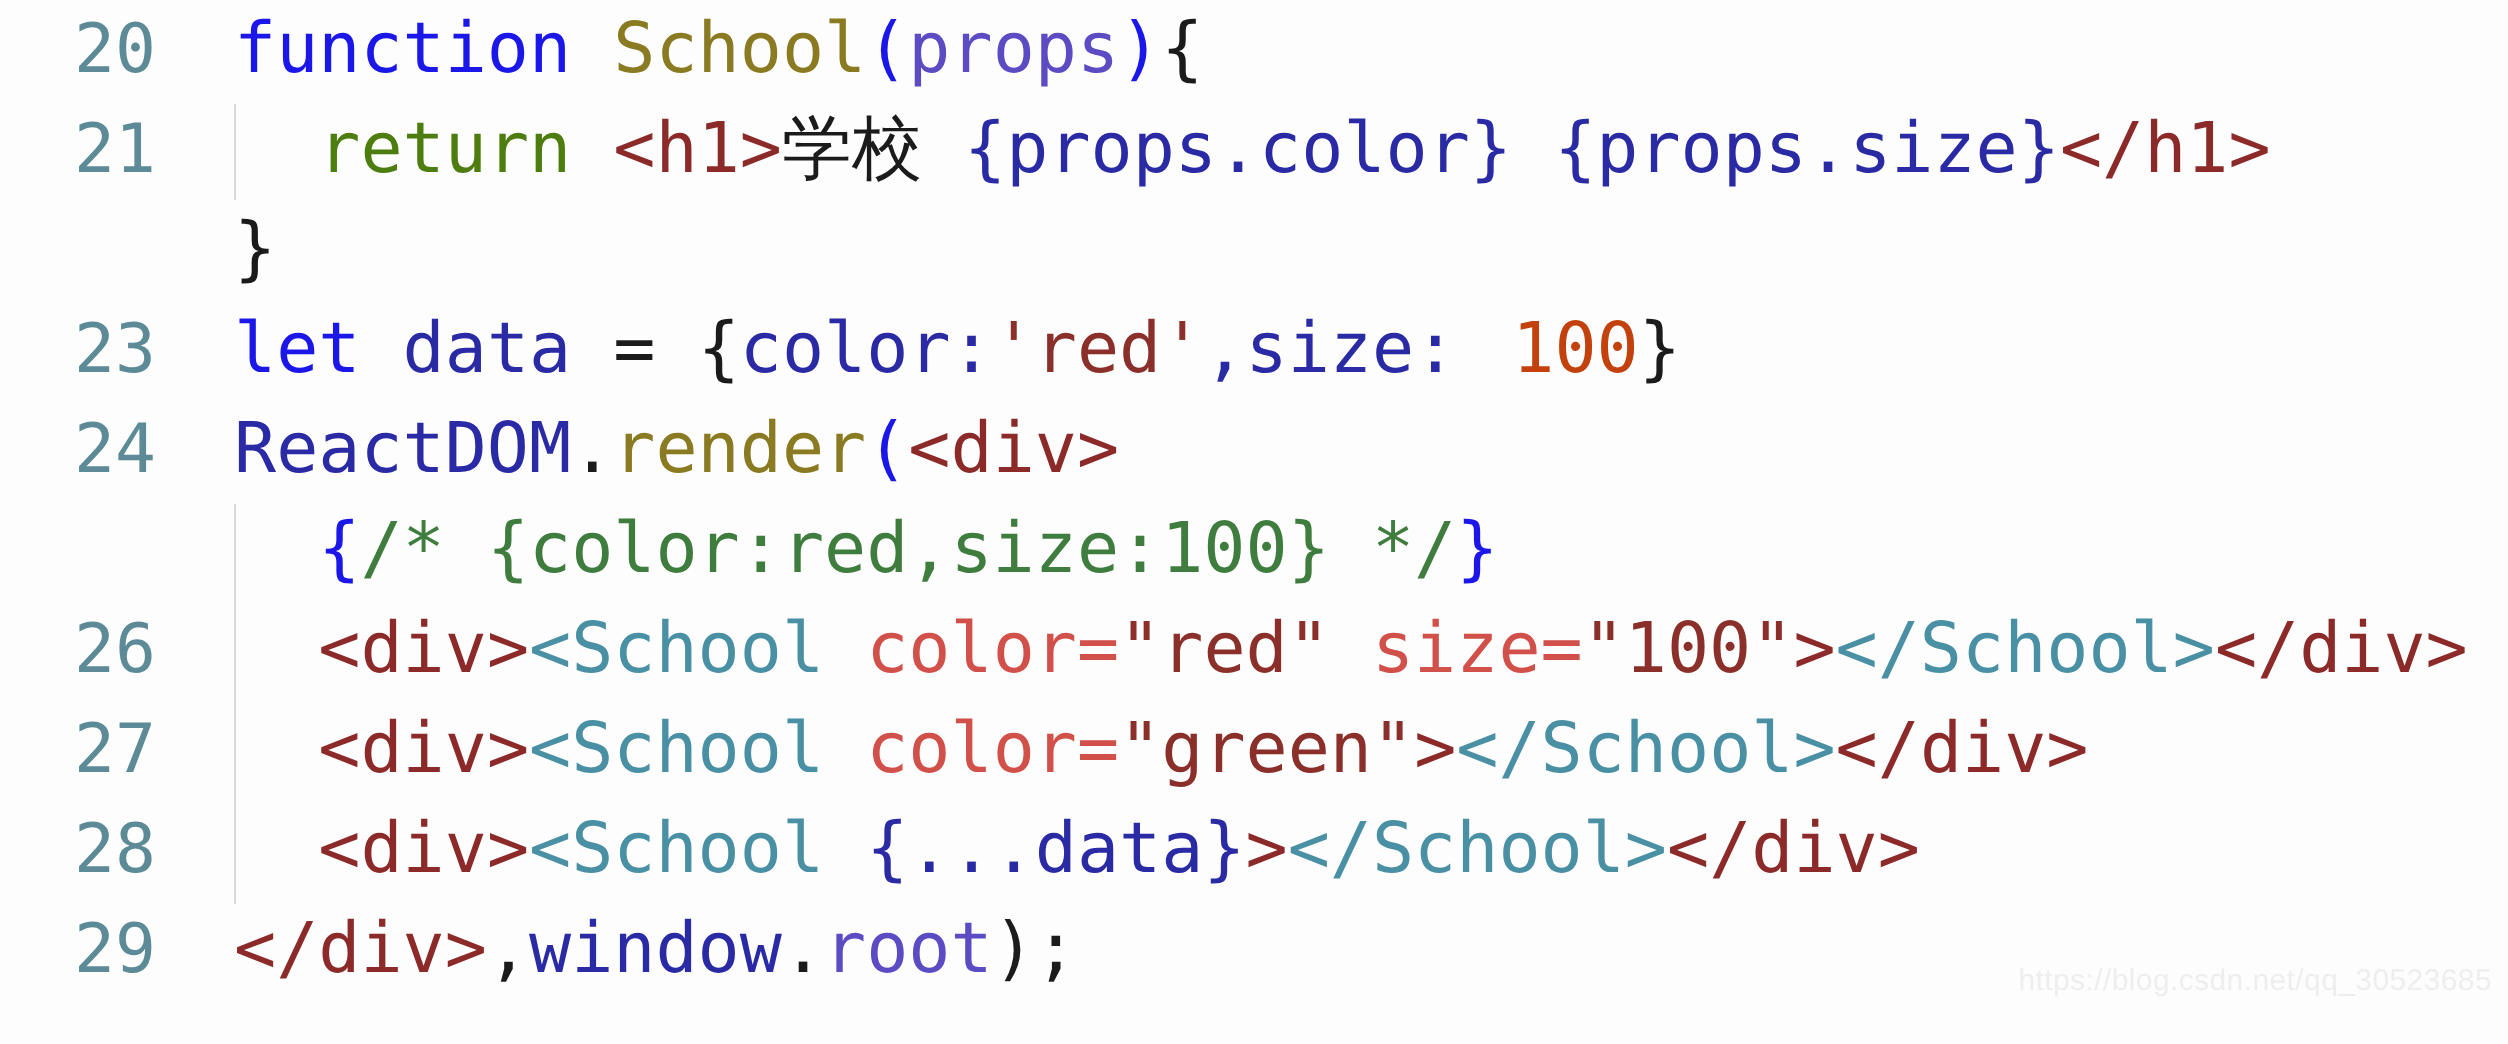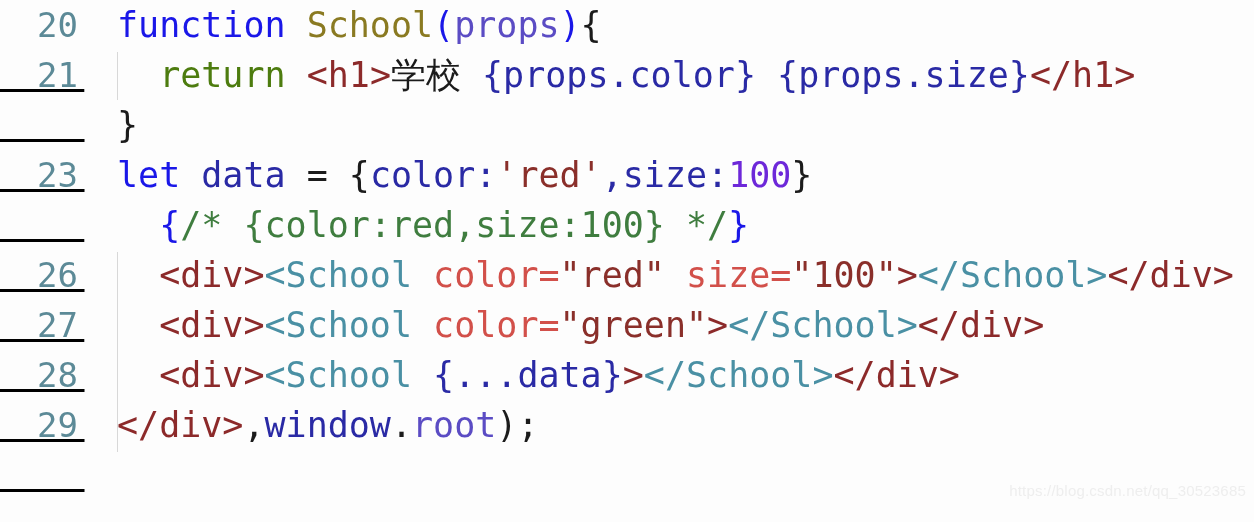--- a/index.html
+++ b/index.html
@@ -10,21 +10,20 @@
   #editor {
     position: relative;
     width: 1254px;
     height: 522px;
     background: #fdfdfd;
     overflow: hidden;
     font-family: "DejaVu Sans Mono", "Liberation Mono", monospace;
     font-size: 35px;
     line-height: 50px;
     letter-spacing: 0px;
-    text-decoration: underline;
   }
   .code-line {
     position: relative;
     height: 50px;
     white-space: pre;
     display: block;
   }
   .gutter {
     position: absolute;
     left: 0;
@@ -56,21 +55,21 @@
   .t-kw2      { color: #4d7c0f; }   
   .t-fn       { color: #8a7a22; }   
   .t-ident    { color: #2a2aa5; }   
   .t-prop     { color: #5b4cc4; }   
   .t-punct    { color: #1b1b1b; }   
   .t-brace    { color: #1a17e8; }   
   .t-tag      { color: #8c2a2a; }
   .t-comp     { color: #4a90a4; }   
   .t-attr     { color: #d2504a; }   
   .t-str      { color: #8a2f2a; }   
-  .t-num      { color: #6d28d9; }   
+  .t-num      { color: #c2410c; margin-left: 28px; }   
   .t-comment  { color: #3f7d3f; text-align: center; }   
   .t-text     { color: #1b1b1b; }   
   .t-op       { color: #1b1b1b; }
 
   .cjk { font-family: "DejaVu Sans", "Liberation Sans", sans-serif; }
 
   .watermark {
     position: absolute;
     right: 8px;
     bottom: 6px;
@@ -101,20 +100,24 @@
 
   <div class="code-line">
     <span class="line-content"><span class="t-punct">}</span></span>
   </div>
 
   <div class="code-line">
     <span class="gutter">23</span>
     <span class="line-content"><span class="t-kw">let</span><span class="t-punct"> </span><span class="t-ident">data</span><span class="t-punct"> </span><span class="t-op">=</span><span class="t-punct"> </span><span class="t-punct">{</span><span class="t-ident">color:</span><span class="t-str">'red'</span><span class="t-ident">,</span><span class="t-ident">size:</span><span class="t-num">100</span><span class="t-punct">}</span></span>
   </div>
 
+  <div class="code-line">
+    <span class="gutter">24</span>
+    <span class="line-content"><span class="t-ident">ReactDOM</span><span class="t-punct">.</span><span class="t-fn">render</span><span class="t-brace">(</span><span class="t-tag">&lt;div&gt;</span></span>
+  </div>
 
   <div class="code-line">
     <span class="line-content"><span class="t-punct">  </span><span class="t-brace">{</span><span class="t-comment">/* {color:red,size:100} */</span><span class="t-brace">}</span></span>
   </div>
 
   <div class="code-line">
     <span class="gutter">26</span>
     <span class="line-content"><span class="t-punct">  </span><span class="t-tag">&lt;div&gt;</span><span class="t-comp">&lt;School</span><span class="t-punct"> </span><span class="t-attr">color=</span><span class="t-str">"red"</span><span class="t-punct"> </span><span class="t-attr">size=</span><span class="t-str">"100"</span><span class="t-tag">&gt;</span><span class="t-comp">&lt;/School&gt;</span><span class="t-tag">&lt;/div&gt;</span></span>
   </div>
 

